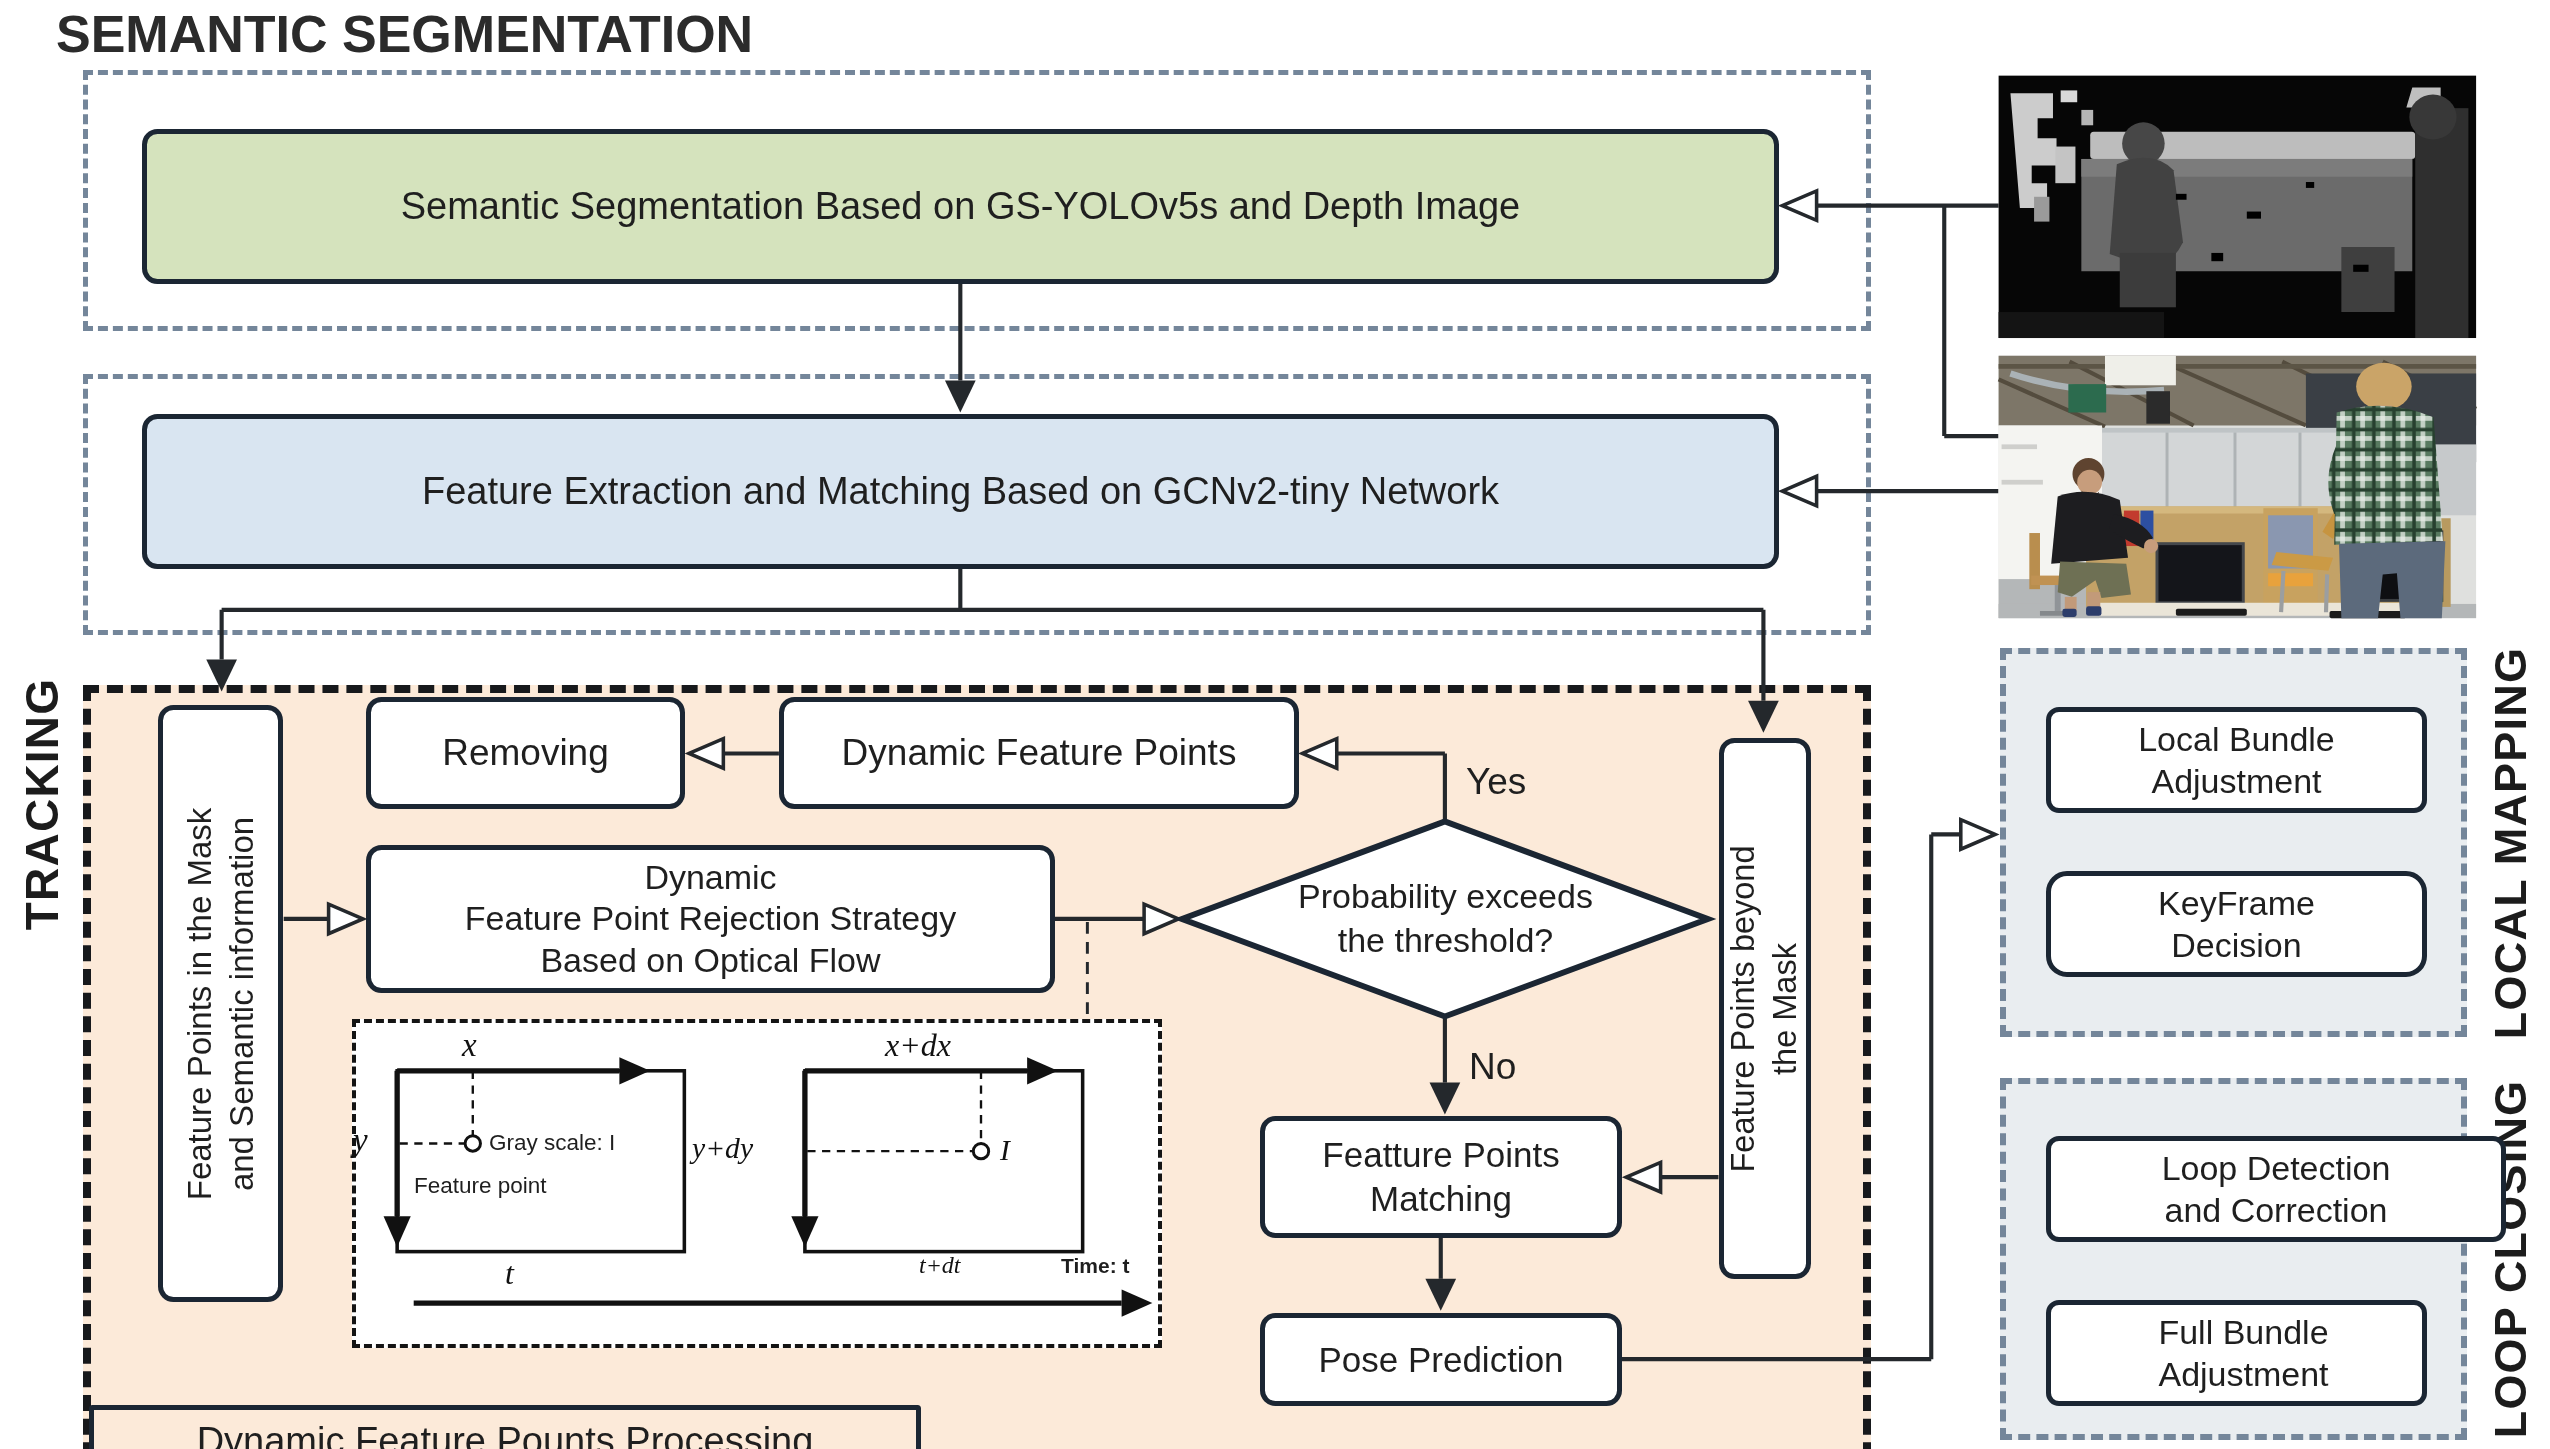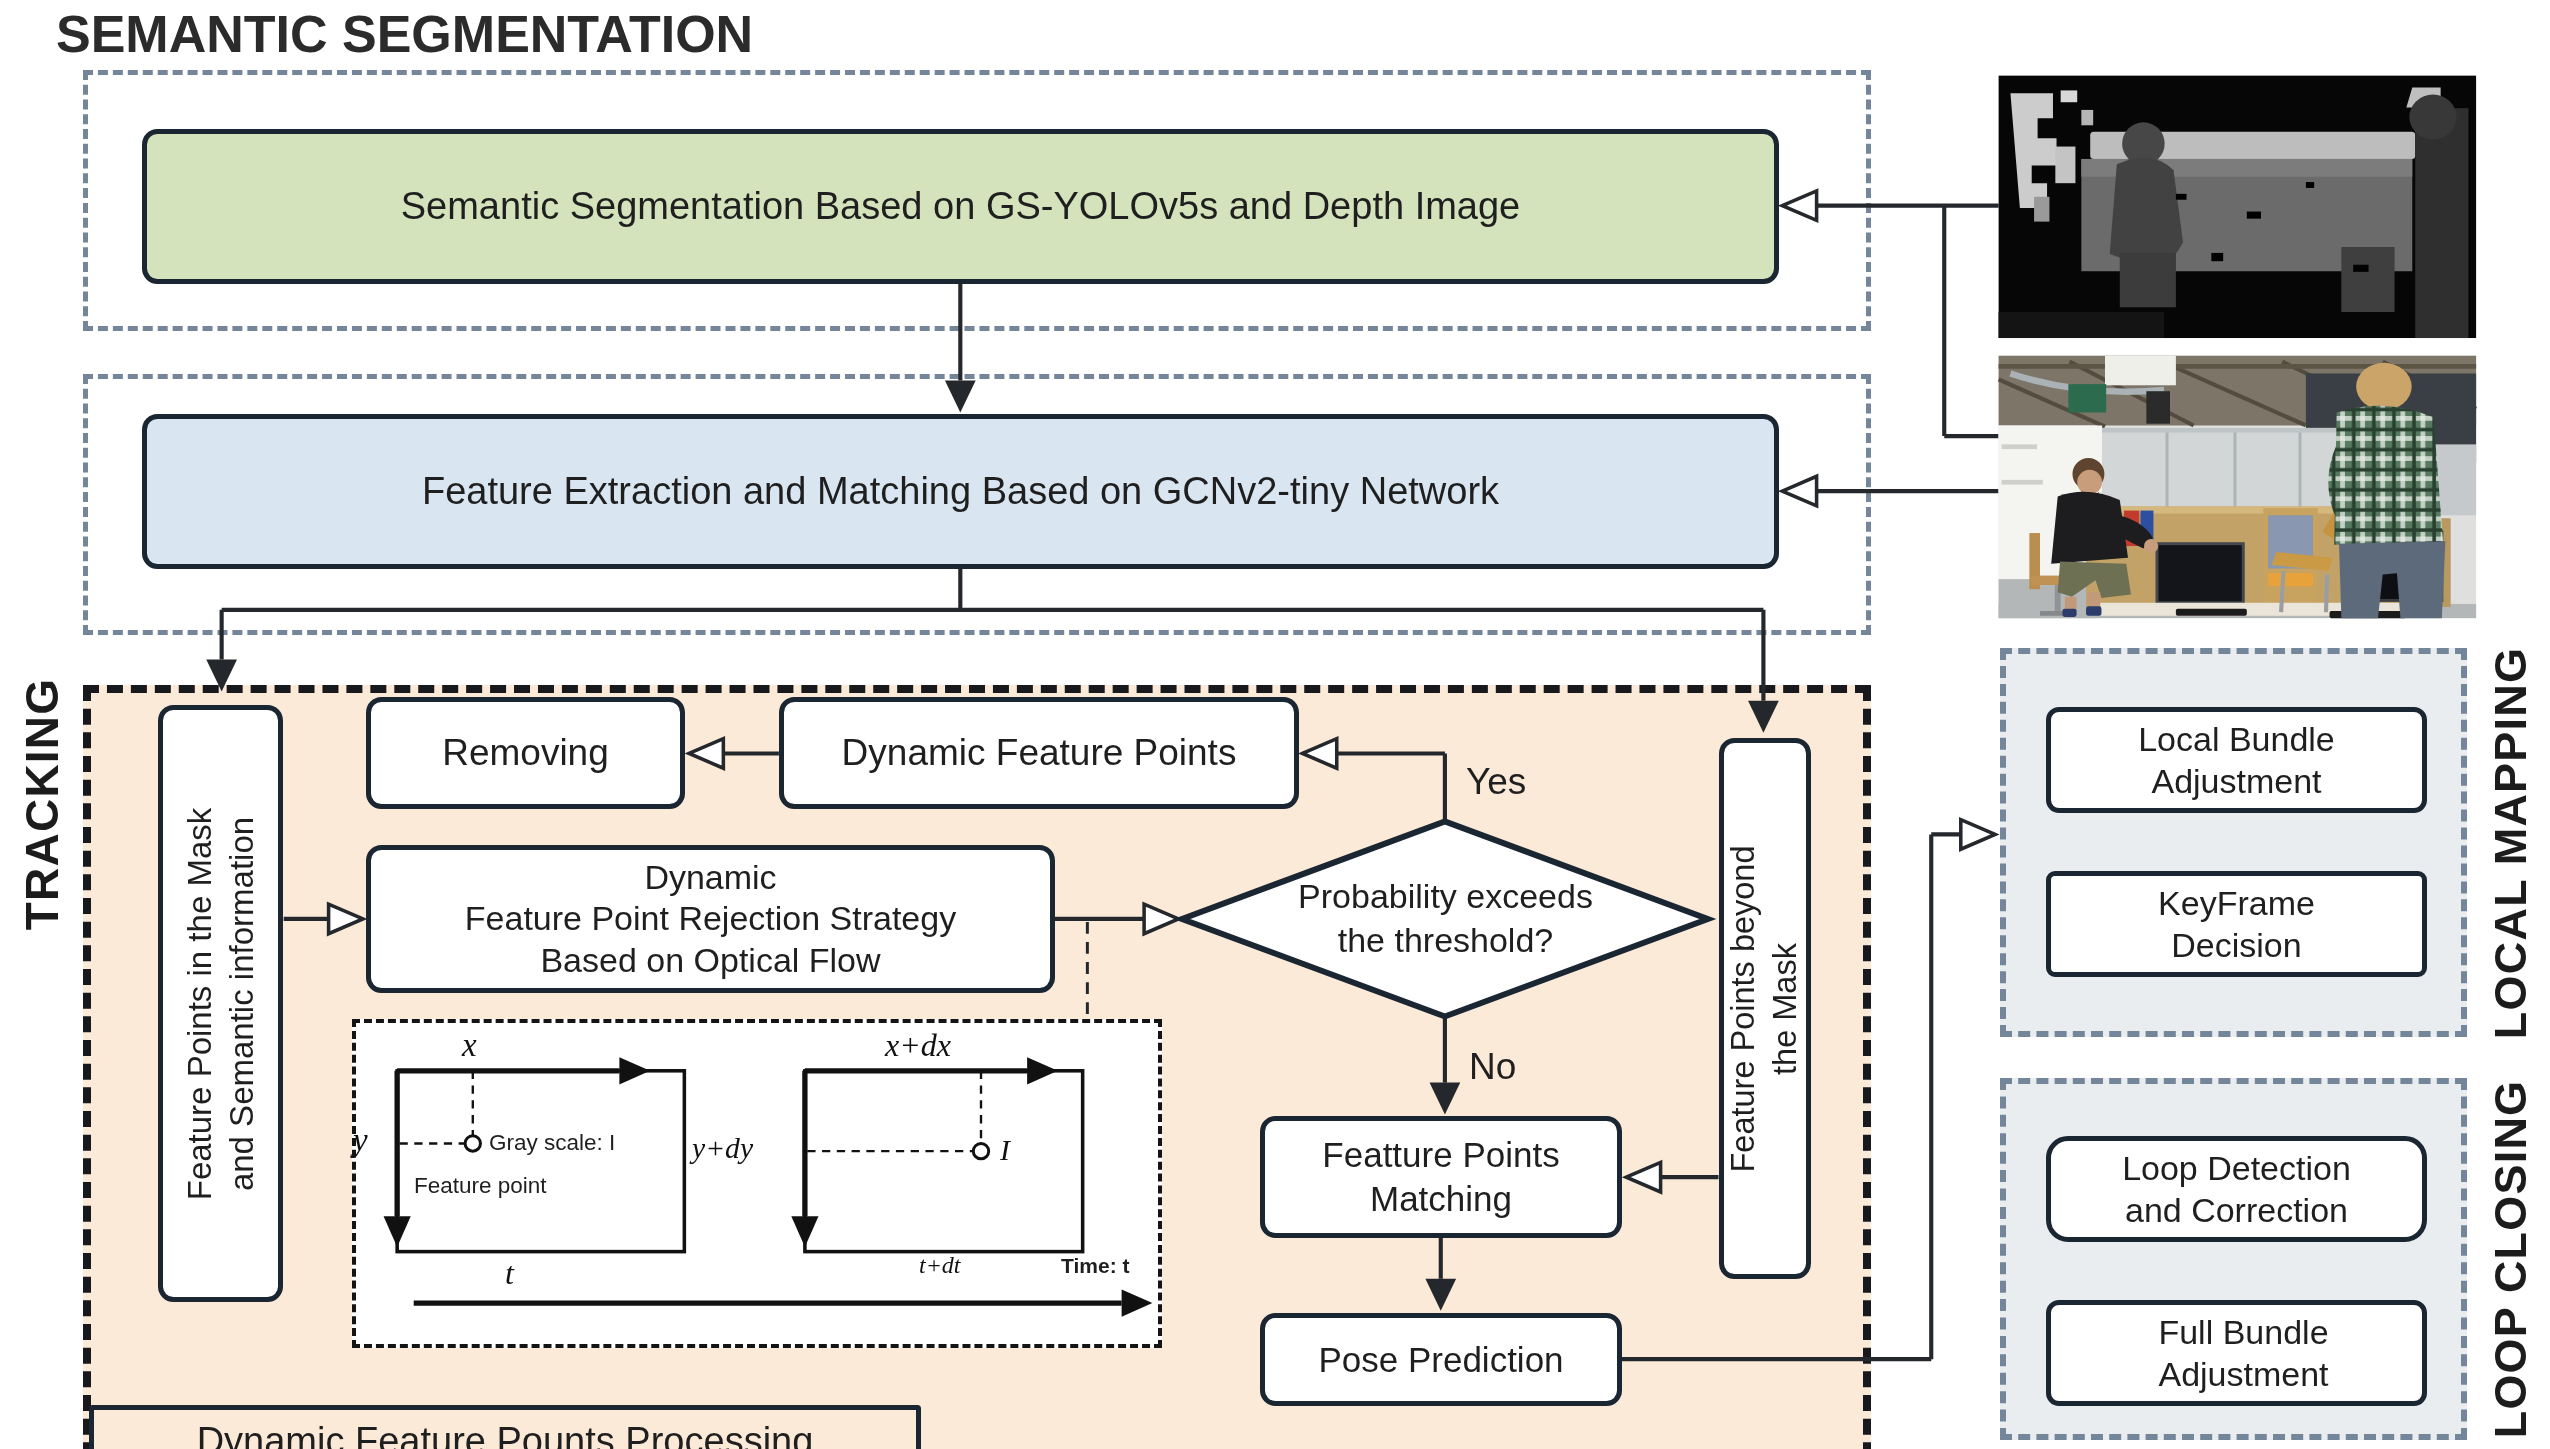--- a/index.html
+++ b/index.html
@@ -267,25 +267,25 @@
   <div class="lbl math" style="left:692px;top:1132px;font-size:29.6px;">y+dy</div>
   <div class="lbl math" style="left:1000px;top:1134px;font-size:29.6px;">I</div>
   <div class="lbl math" style="left:505px;top:1255px;font-size:32px;">t</div>
   <div class="lbl math" style="left:919px;top:1252px;font-size:24px;">t+dt</div>
   <div class="lbl" style="left:1061px;top:1254px;font-size:21px;font-weight:700;">Time: t</div>
 
   <div class="box" style="left:2046px;top:707px;width:381px;height:106px;font-size:34px;border-radius:13px;">
     <div>Local Bundle</div>
     <div>Adjustment</div>
   </div>
-  <div class="box" style="left:2046px;top:871px;width:381px;height:106px;font-size:34px;border-radius:9px;">
+  <div class="box" style="left:2046px;top:871px;width:381px;height:106px;font-size:34px;border-radius:21px;">
     <div>KeyFrame</div>
     <div>Decision</div>
   </div>
-  <div class="box" style="left:2046px;top:1136px;width:381px;height:106px;font-size:34px;border-radius:22px;">
+  <div class="box" style="left:2046px;top:1136px;width:460px;height:106px;font-size:34px;border-radius:13px;">
     <div>Loop Detection</div>
     <div>and Correction</div>
   </div>
   <div class="box" style="left:2046px;top:1300px;width:381px;height:106px;font-size:34px;border-radius:13px;padding-left:14px;">
     <div>Full Bundle</div>
     <div>Adjustment</div>
   </div>
 
 </div>
 

